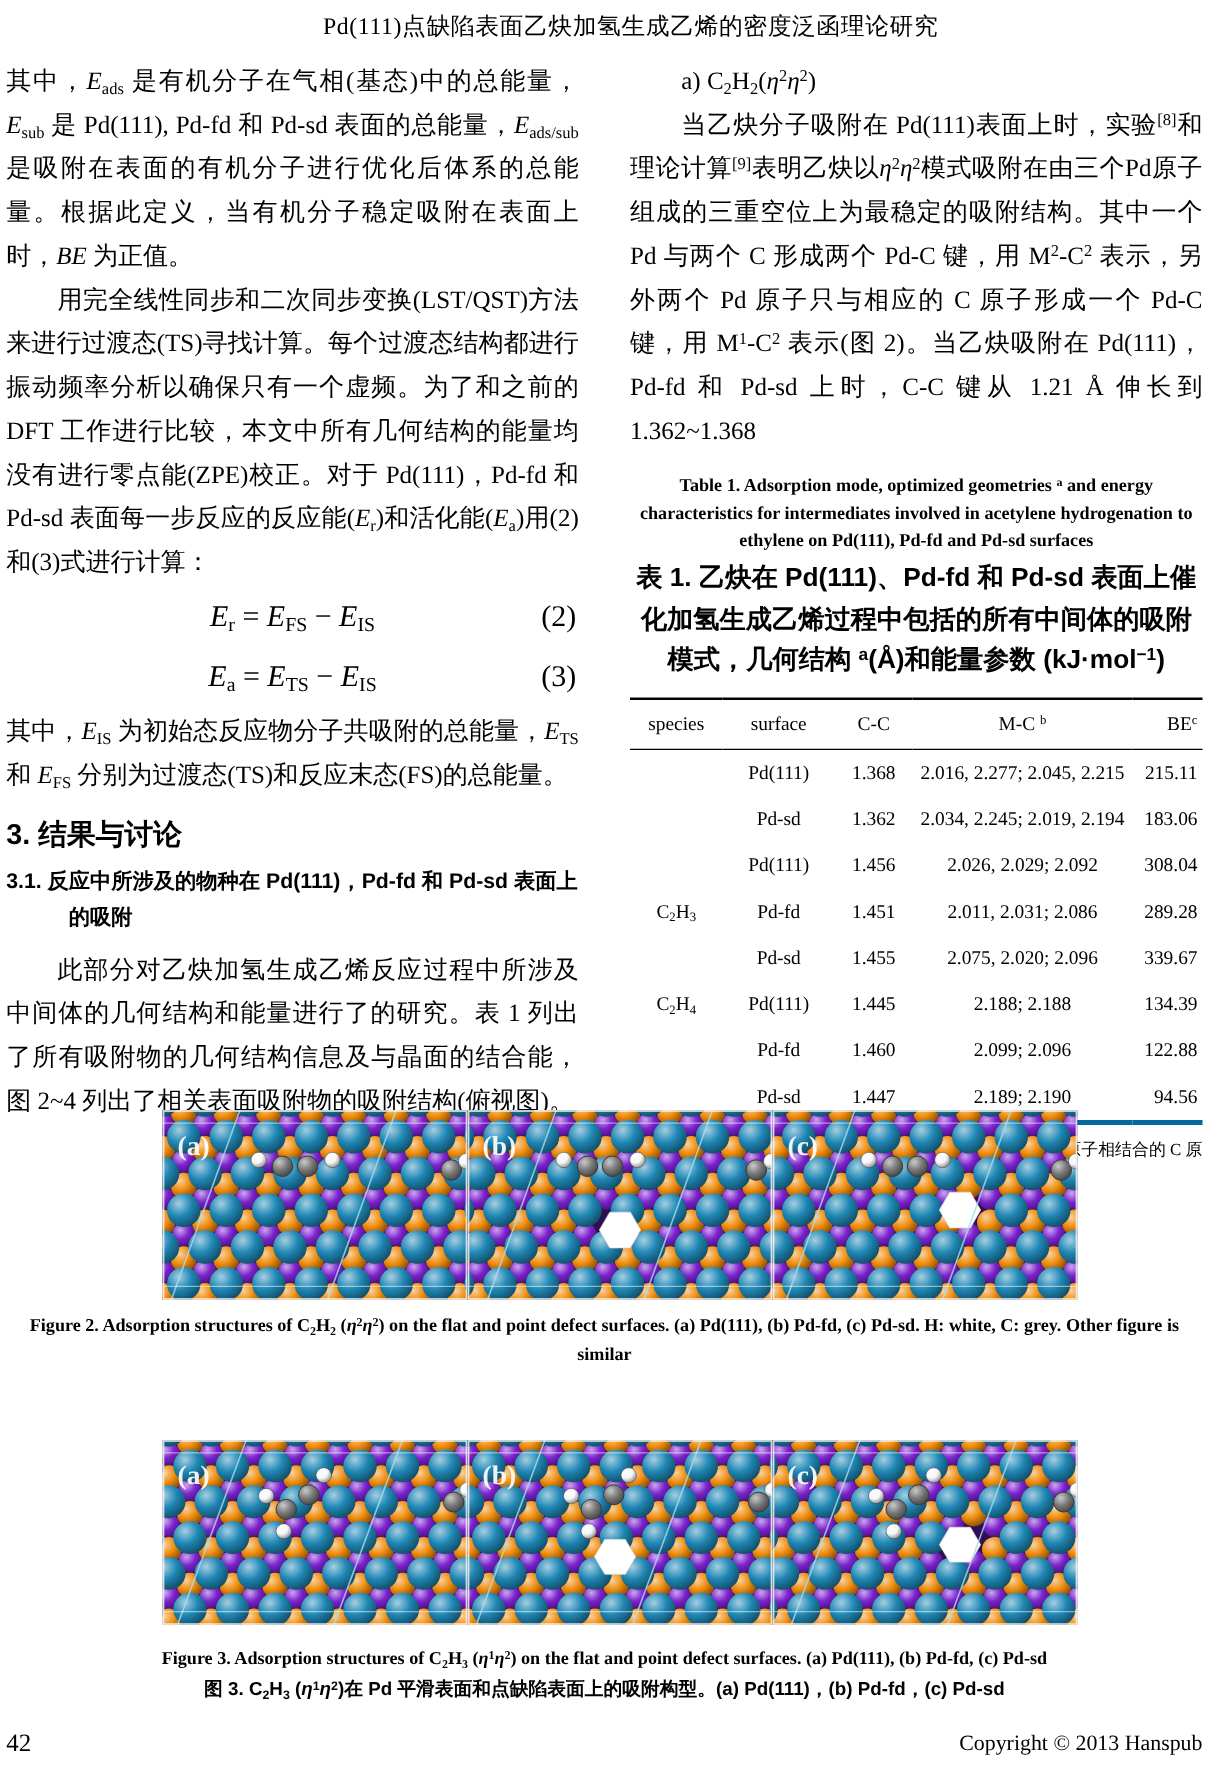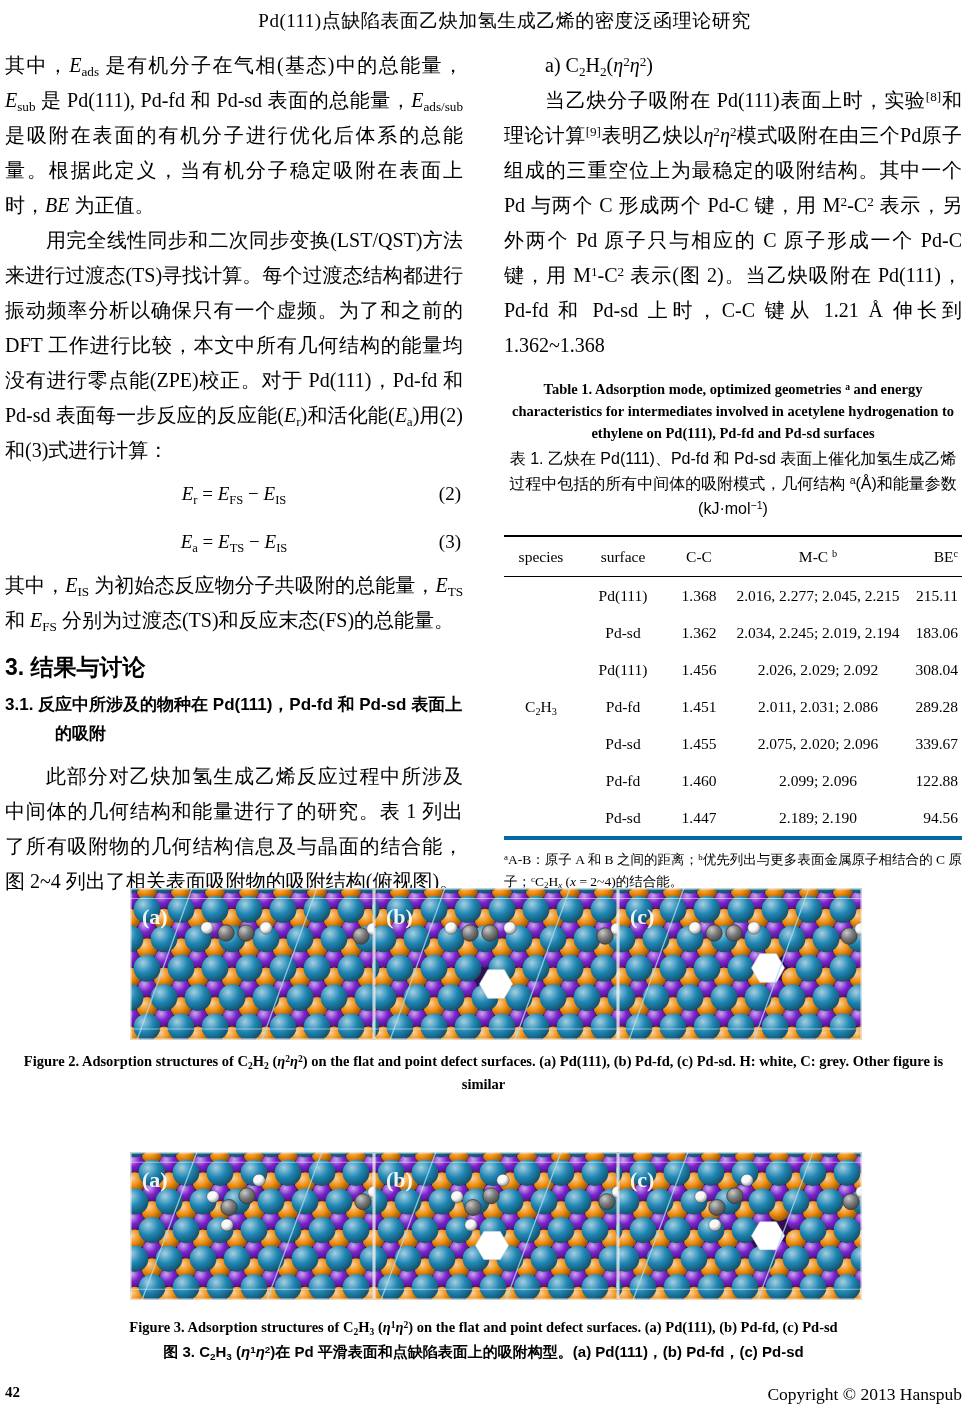--- a/index.html
+++ b/index.html
@@ -8,41 +8,41 @@
   .page{position:absolute;inset:0;}
   #header-title{position:absolute;top:8px;left:0;width:100%;text-align:center;font-size:19px;letter-spacing:.5px;padding-left:21px;}
   .col{position:absolute;top:48px;width:458px;text-align:justify;font-size:20px;line-height:35px;}
   #left-col{left:5px;}
   #right-col{left:504px;}
   p{margin:0;padding:0;font-family:Liberation Serif, serif;}
   .indent{text-indent:41px;}
   sub{font-size:66%;vertical-align:baseline;position:relative;top:.28em;line-height:0;}
   sup{font-size:66%;vertical-align:baseline;position:relative;top:-.45em;line-height:0;}
   i{font-style:italic;}
-  .equation{position:relative;text-align:center;font-size:19px;line-height:44px;height:44px;margin:4px 0;}
+  .equation{position:relative;text-align:center;font-size:24px;line-height:44px;height:44px;margin:4px 0;}
   .eq-num{position:absolute;right:2px;top:0;}
   .h1{font-family:"Liberation Sans","DejaVu Sans",sans-serif;font-weight:bold;font-size:23px;line-height:1.35;text-align:left;margin:14px 0 8px 0;}
   .h2{font-family:"Liberation Sans","DejaVu Sans",sans-serif;font-weight:bold;font-size:17px;line-height:1.7;text-align:left;margin:2px 0 10px 0;padding-left:50px;text-indent:-50px;}
   .tbl-cap-en{font-weight:bold;font-size:14.5px;line-height:1.5;text-align:center;margin-top:16px;}
-  .tbl-cap-cn{font-family:"Liberation Sans","DejaVu Sans",sans-serif;font-weight:normal;font-size:16px;line-height:1.55;text-align:center;margin-top:3px;}
+  .tbl-cap-cn{font-family:"Liberation Sans","DejaVu Sans",sans-serif;font-weight:bold;font-size:21px;line-height:1.55;text-align:center;margin-top:3px;}
   table{width:100%;border-collapse:collapse;margin-top:13px;border-top:2px solid #000;border-bottom:4px solid #0369a1;font-size:15.5px;}
   thead th{font-weight:normal;height:37px;border-bottom:1px solid #000;text-align:center;}
   tbody td{height:33.5px;text-align:center;}
   th.r,td.col-be{text-align:right;padding-right:4px;}
   .footnote{font-size:13.5px;line-height:1.62;text-align:justify;margin-top:9px;}
   .figure-strip{position:absolute;left:130px;width:732px;}
   #fig2-wrap{top:888px;height:152px;}
   #fig3-wrap{top:1152px;height:148px;}
   .figure-strip svg{display:block;width:100%;height:100%;}
   .fig-caption{position:absolute;left:4px;width:959px;text-align:center;}
   #fig2-cap{top:1050px;}
   #fig3-cap{top:1316px;}
   .fc-en{font-weight:bold;font-size:14.5px;line-height:1.6;}
   .fc-cn{font-family:"Liberation Sans","DejaVu Sans",sans-serif;font-weight:bold;font-size:15px;line-height:1.6;margin-top:1px;}
-  #page-number{position:absolute;left:5px;top:1384px;font-size:15px;font-weight:bold;}
+  #page-number{position:absolute;left:5px;top:1384px;font-size:20px;}
   #copyright{position:absolute;right:5px;top:1384px;font-size:17.5px;}
 </style>
 </head>
 <body>
 
 <div class="page">
 
   <div id="header-title">Pd(111)点缺陷表面乙炔加氢生成乙烯的密度泛函理论研究</div>
 
   <div class="col" id="left-col">
@@ -112,20 +112,27 @@
             <td class="col-cc">1.451</td>
             <td class="col-mc">2.011, 2.031; 2.086</td>
             <td class="col-be">289.28</td>
           </tr>
           <tr>
             <td class="col-species"></td>
             <td class="col-surface">Pd-sd</td>
             <td class="col-cc">1.455</td>
             <td class="col-mc">2.075, 2.020; 2.096</td>
             <td class="col-be">339.67</td>
+          </tr>
+          <tr>
+            <td class="col-species">C<sub>2</sub>H<sub>4</sub></td>
+            <td class="col-surface">Pd(111)</td>
+            <td class="col-cc">1.445</td>
+            <td class="col-mc">2.188; 2.188</td>
+            <td class="col-be">134.39</td>
           </tr>
           <tr>
             <td class="col-species"></td>
             <td class="col-surface">Pd-fd</td>
             <td class="col-cc">1.460</td>
             <td class="col-mc">2.099; 2.096</td>
             <td class="col-be">122.88</td>
           </tr>
           <tr>
             <td class="col-species"></td>

